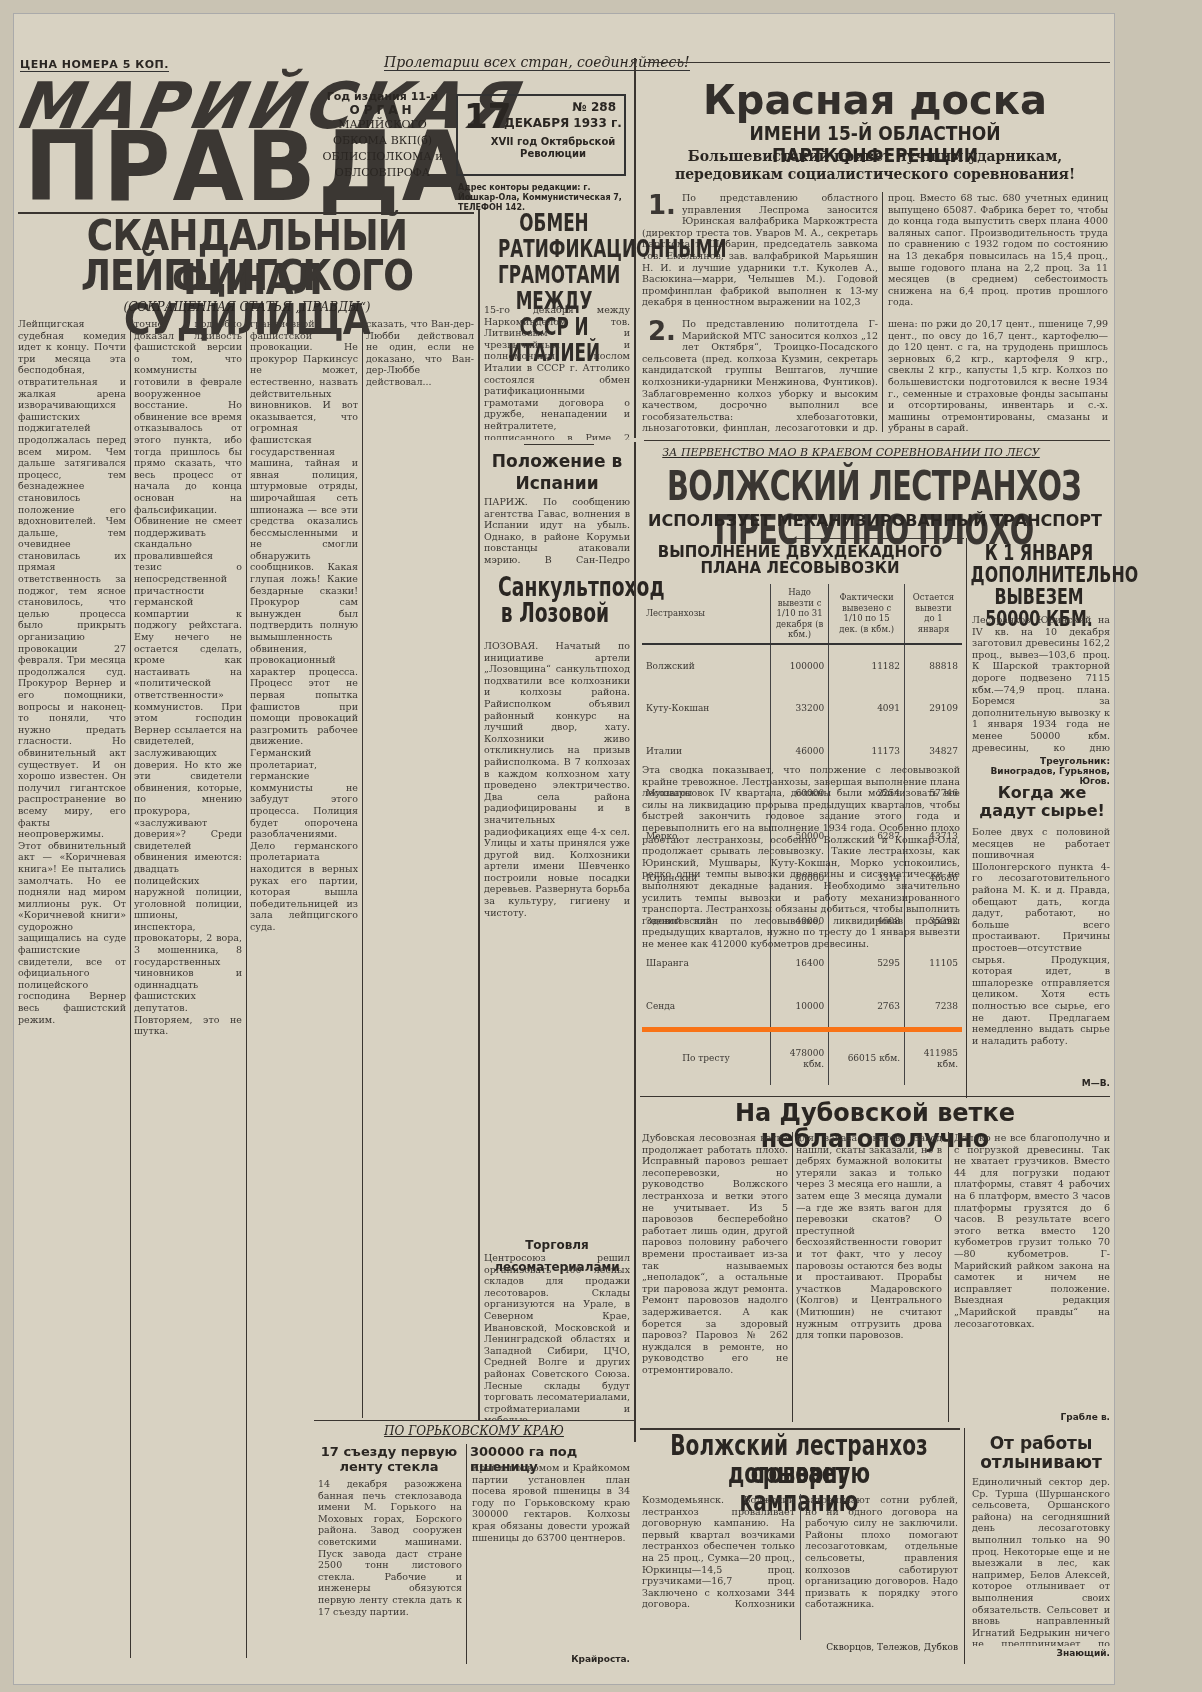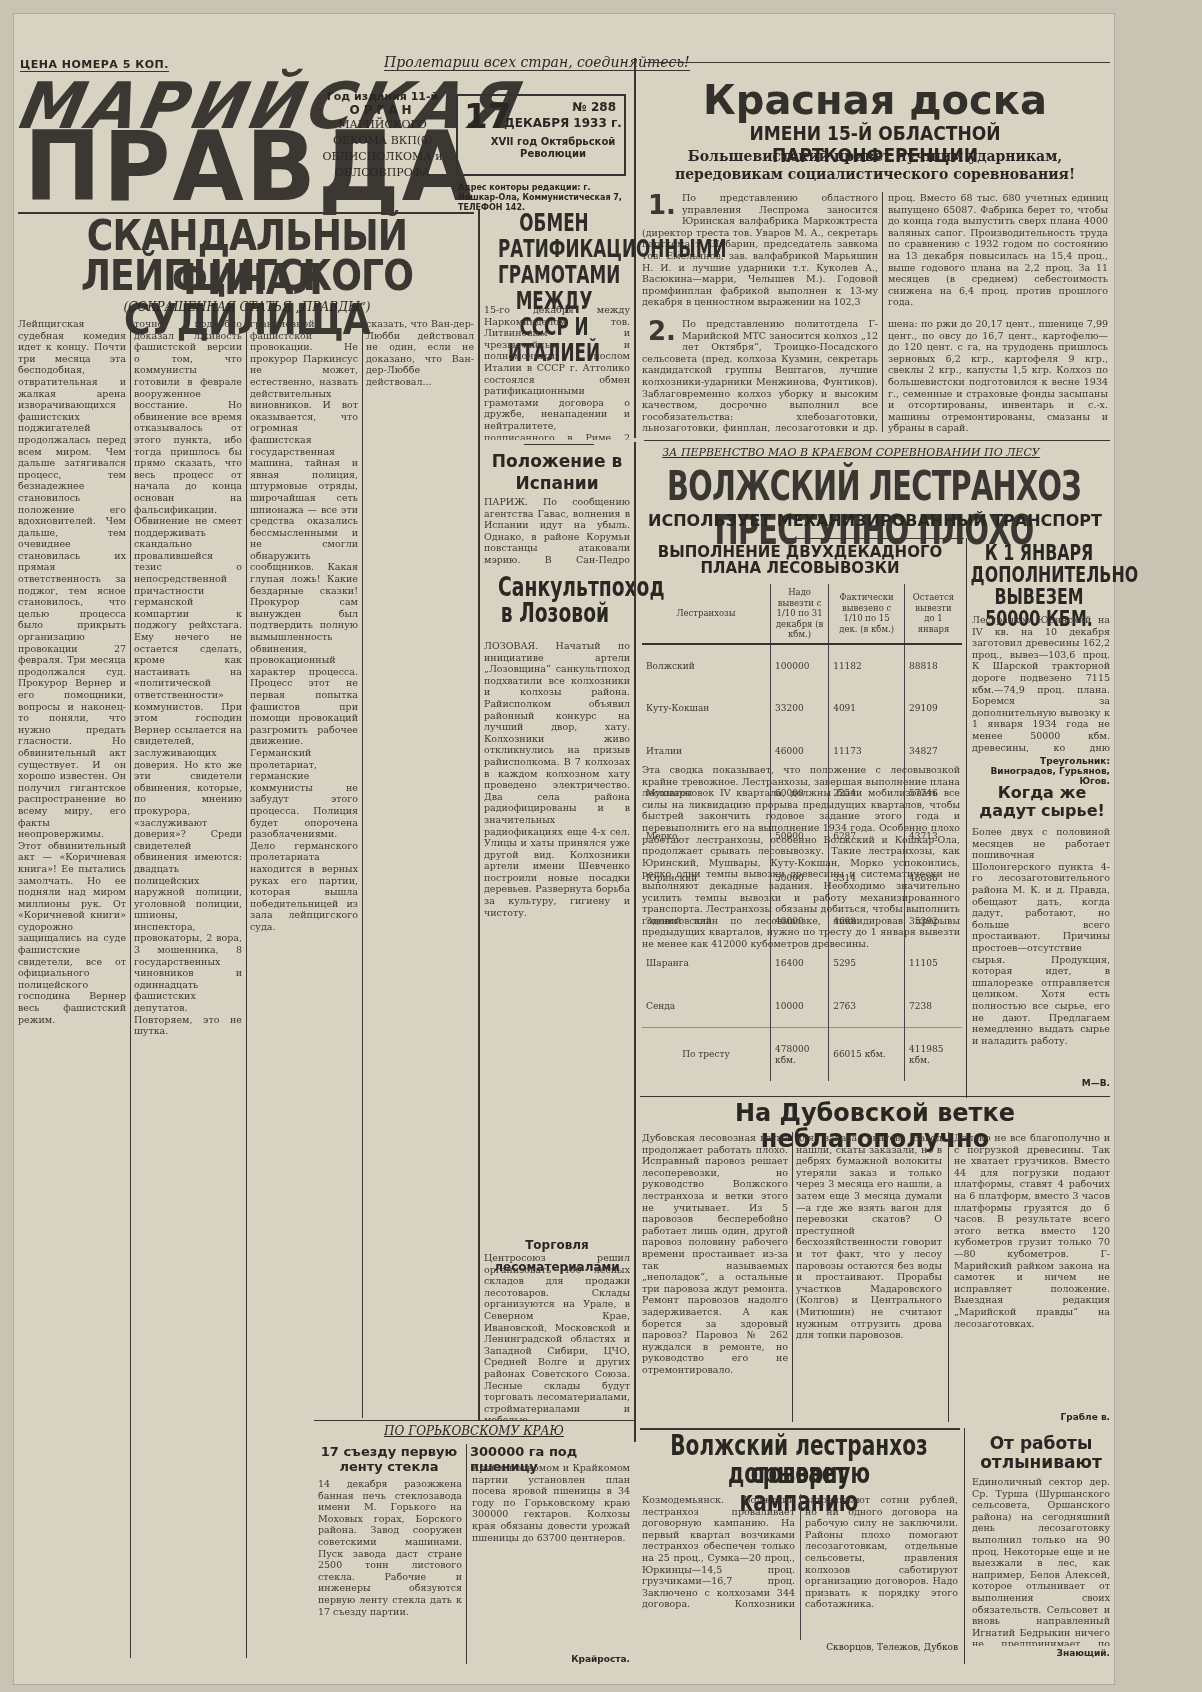--- a/index.html
+++ b/index.html
@@ -26,21 +26,21 @@
   .rd-sub2{left:640px;top:132px;width:460px;text-align:center;font:bold 14px "DejaVu Serif",serif;line-height:17px;}
   .h-big{font:bold 42px "DejaVu Sans",sans-serif;line-height:44px;color:#3a3632;text-align:center;transform:scaleX(0.86);transform-origin:center;letter-spacing:-1px;}
   .h-cond{font:bold 24px "DejaVu Sans",sans-serif;line-height:26px;text-align:center;transform:scaleX(0.7);transform-origin:center;color:#2f2b27;}
   .h-med{font:bold 20px "DejaVu Sans",sans-serif;line-height:22px;text-align:center;}
   .body{font-size:9.5px;line-height:11.6px;text-align:justify;color:#3b3733;overflow:hidden;}
   .ital{font:italic 12px "DejaVu Serif",serif;text-align:center;}
   table.t{border-collapse:collapse;font-size:9px;color:#3b3733;}
   table.t td,table.t th{border-left:1px solid #444;padding:16px 4px;line-height:10.5px;font-weight:normal;}
   table.t th{border-bottom:2px solid #333;text-align:center;font-size:8.5px;padding:3px 4px;}
   table.t td:first-child,table.t th:first-child{border-left:none;text-align:left;}
-  table.t td.num{}
+  table.t td.num{text-align:right;}
   .caption-cond{font:bold 26px "DejaVu Sans",sans-serif;line-height:26px;transform:scaleX(0.72);transform-origin:center;text-align:center;}
   .numbig{font:bold 26px "DejaVu Sans",sans-serif;float:left;margin:0 6px 0 6px;line-height:26px;}
   .sign{text-align:right;font:bold 9px "DejaVu Sans",sans-serif;}
 </style>
 </head>
 <body>
 
 <div class="page">
 
   <div class="abs price">ЦЕНА НОМЕРА 5 КОП.</div>
@@ -118,21 +118,21 @@
   <div class="abs h-big" style="left:560px;top:450px;width:600px;font-size:40px;transform:scaleX(0.72);">ВОЛЖСКИЙ ЛЕСТРАНХОЗ ПРЕСТУПНО ПЛОХО</div>
   <div class="abs h-med" style="left:626px;top:496px;width:470px;font-size:16px;">ИСПОЛЬЗУЕТ МЕХАНИЗИРОВАННЫЙ ТРАНСПОРТ</div>
   <div class="rule" style="left:770px;top:524px;width:180px;height:1px;"></div>
   <div class="abs h-med" style="left:626px;top:530px;width:320px;font-size:15px;line-height:16px;">ВЫПОЛНЕНИЕ ДВУХДЕКАДНОГО</div>
   <div class="abs h-med" style="left:626px;top:546px;width:320px;font-size:15px;line-height:16px;">ПЛАНА ЛЕСОВЫВОЗКИ</div>
 
   <div class="abs" style="left:628px;top:570px;width:320px;">
     <table class="t" id="forest-table" style="width:320px;">
       <thead>
         <tr>
-          <th style="width:120px;text-align:center;">Лестранхозы</th>
+          <th style="width:120px;">Лестранхозы</th>
           <th>Надо вывезти с 1/10 по 31 декабря (в кбм.)</th>
           <th>Фактически вывезено с 1/10 по 15 дек. (в кбм.)</th>
           <th>Остается вывезти до 1 января</th>
         </tr>
       </thead>
       <tbody>
         <tr>
             <td>Волжский</td>
             <td class="num">100000</td>
             <td class="num">11182</td>
@@ -179,21 +179,21 @@
             <td class="num">16400</td>
             <td class="num">5295</td>
             <td class="num">11105</td>
           </tr>
         <tr>
             <td>Сенда</td>
             <td class="num">10000</td>
             <td class="num">2763</td>
             <td class="num">7238</td>
           </tr>
-        <tr style="border-top:1px solid #f97316;">
+        <tr style="border-top:5px solid #f97316;">
           <td style="text-align:center;padding:6px 4px;">По тресту</td>
           <td class="num">478000 кбм.</td>
           <td class="num">66015 кбм.</td>
           <td class="num">411985 кбм.</td>
         </tr>
       </tbody>
     </table>
   </div>
 
   <div class="abs body" style="left:628px;top:750px;width:318px;height:330px;">Эта сводка показывает, что положение с лесовывозкой крайне тревожное. Лестранхозы, завершая выполнение плана лесозаготовок IV квартала, должны были мобилизовать все силы на ликвидацию прорыва предыдущих кварталов, чтобы быстрей закончить годовое задание этого года и перевыполнить его на выполнение 1934 года. Особенно плохо работают лестранхозы, особенно Волжский и Кошкар-Ола, продолжает срывать лесовывозку. Такие лестранхозы, как Юринский, Мушвары, Куту-Кокшан, Морко успокоились, редко одни темпы вывозки древесины и систематически не выполняют декадные задания. Необходимо значительно усилить темпы вывозки и работу механизированного транспорта. Лестранхозы обязаны добиться, чтобы выполнить годовой план по лесовывозке, ликвидировав прорывы предыдущих кварталов, нужно по тресту до 1 января вывезти не менее как 412000 кубометров древесины.</div>

